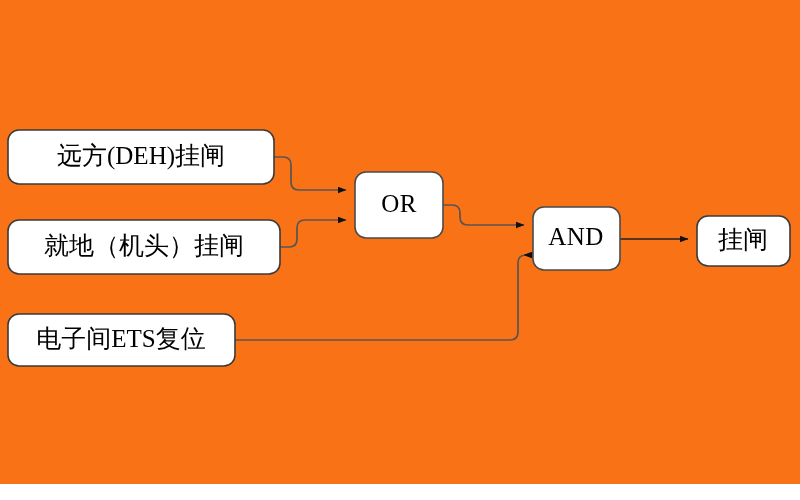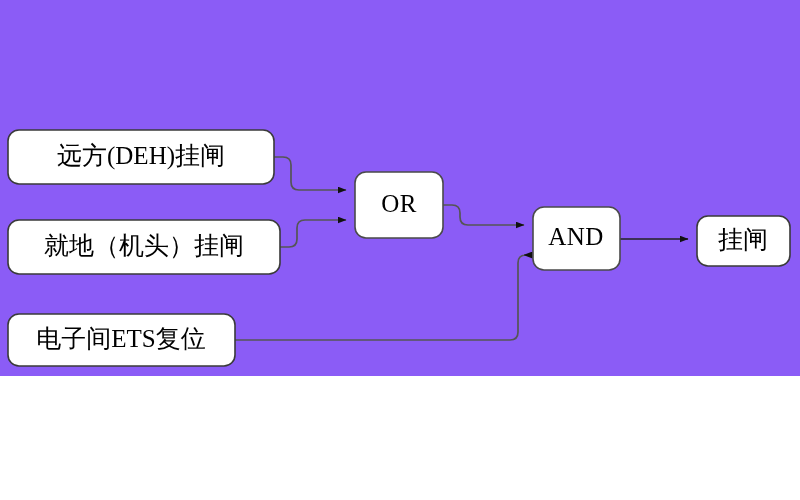--- a/index.html
+++ b/index.html
@@ -3,22 +3,22 @@
 <meta charset="utf-8">
 <style>
   html, body {
     margin: 0;
     padding: 0;
     background: #ffffff;
   }
   #diagram-root {
     position: relative;
     width: 800px;
-    height: 376px;
-    background: #8b5cf6;
+    height: 484px;
+    background: #f97316;
     overflow: hidden;
     font-family: "Liberation Serif", "DejaVu Serif", serif;
   }
   svg.diagram-canvas {
     position: absolute;
     left: 0;
     top: 0;
     width: 800px;
     height: 500px;
   }

